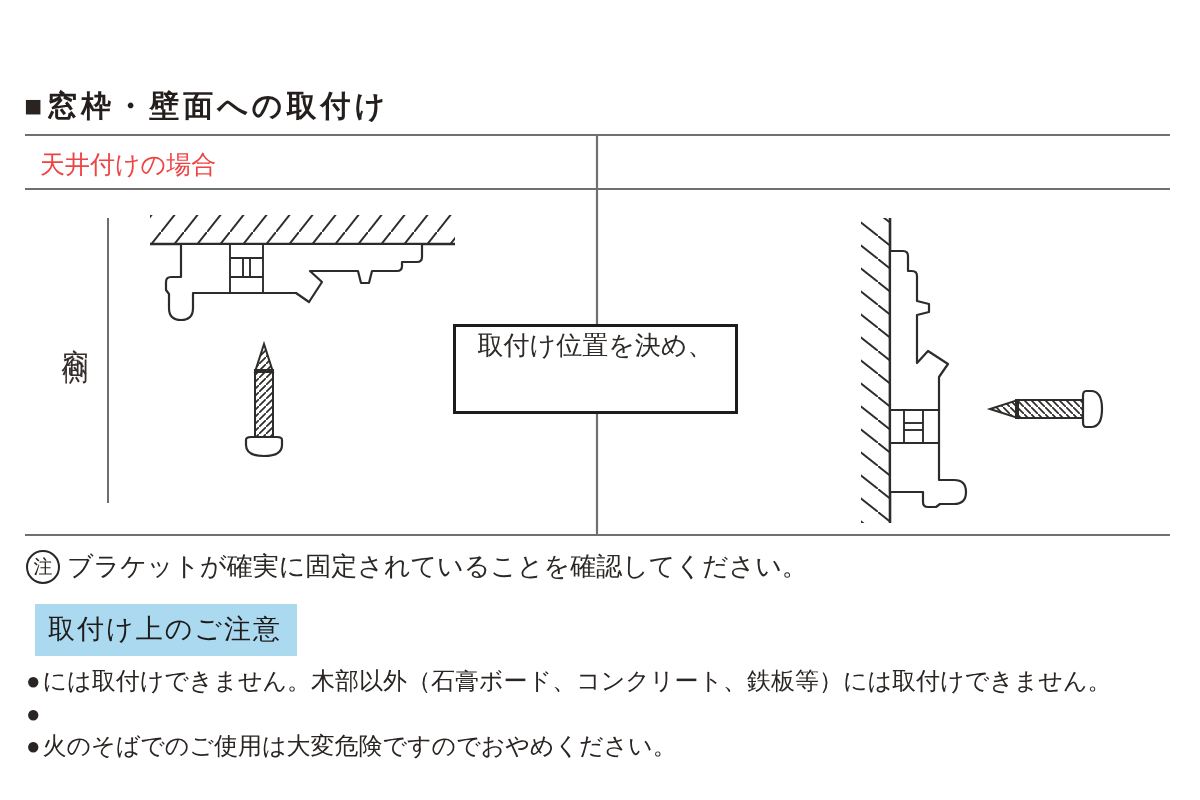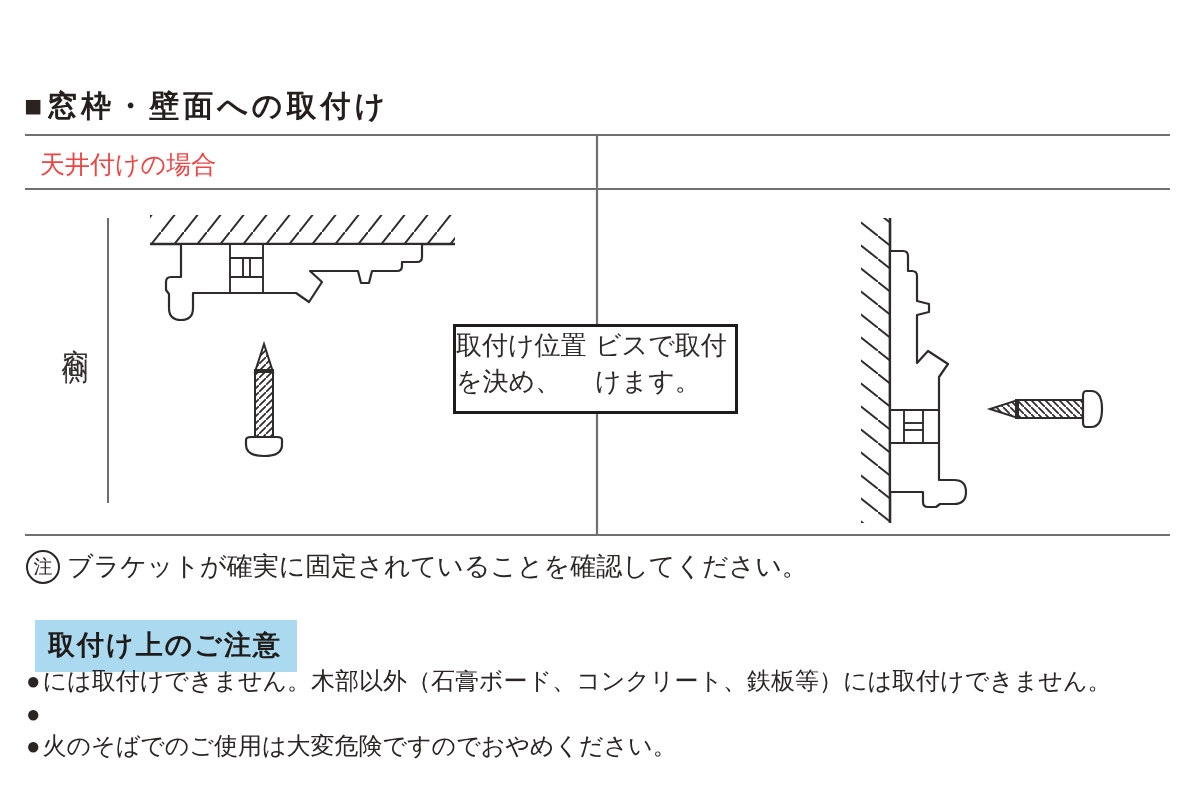--- a/index.html
+++ b/index.html
@@ -31,22 +31,22 @@
     font-size:26px;line-height:36px;color:#2d2a28;
   }
 
   .note{left:26px;top:549px;display:flex;align-items:center;gap:7px;font-size:26px;color:#2b2724;}
   .note-circle{
     width:34px;height:34px;box-sizing:border-box;border:2.4px solid #2b2724;border-radius:50%;
     display:inline-flex;align-items:center;justify-content:center;font-size:19px;flex:0 0 auto;
   }
 
   .caution-title{
-    left:35px;top:620px;background:var(--highlight_blue,#aad9f0);
-    padding:7px 15px 9px 13px;font-size:27px;font-weight:bold;letter-spacing:2px;color:#1e1b19;text-align:right;
+    left:35px;top:604px;background:var(--highlight_blue,#aad9f0);
+    padding:7px 15px 9px 13px;font-size:27px;font-weight:normal;letter-spacing:2px;color:#1e1b19;text-align:right;
   }
 
   .citems{left:26px;top:665px;font-size:24px;line-height:32.5px;color:#2a2523;}
   .citem{display:flex;}
   .citem .cb{margin-right:2px;}
 
   
   .grid line{stroke:var(--rule_gray,#6f7070);stroke-width:2.2;}
   .winline{stroke:#6e6e6e;stroke-width:2;}
   .dshape{fill:#ffffff;stroke:var(--diagram_ink,#2e2c2a);stroke-width:2.2;stroke-linejoin:round;}
@@ -115,21 +115,20 @@
   <div class="txt h2">
     <span class="sq">■</span><span>窓枠・壁面への取付け</span>
   </div>
 
   <div class="txt th left">天井付けの場合</div>
 
   <div class="txt winlabel">窓側</div>
 
   <div class="instruction-box">
     <div>取付け位置を決め、</div>
-    <div>ビスで取付けます。</div>
   </div>
 
   <div class="txt note">
     <span class="note-circle">注</span>
     <span>ブラケットが確実に固定されていることを確認してください。</span>
   </div>
 
   <div class="txt caution-title">取付け上のご注意</div>
 
   <div class="txt citems">

